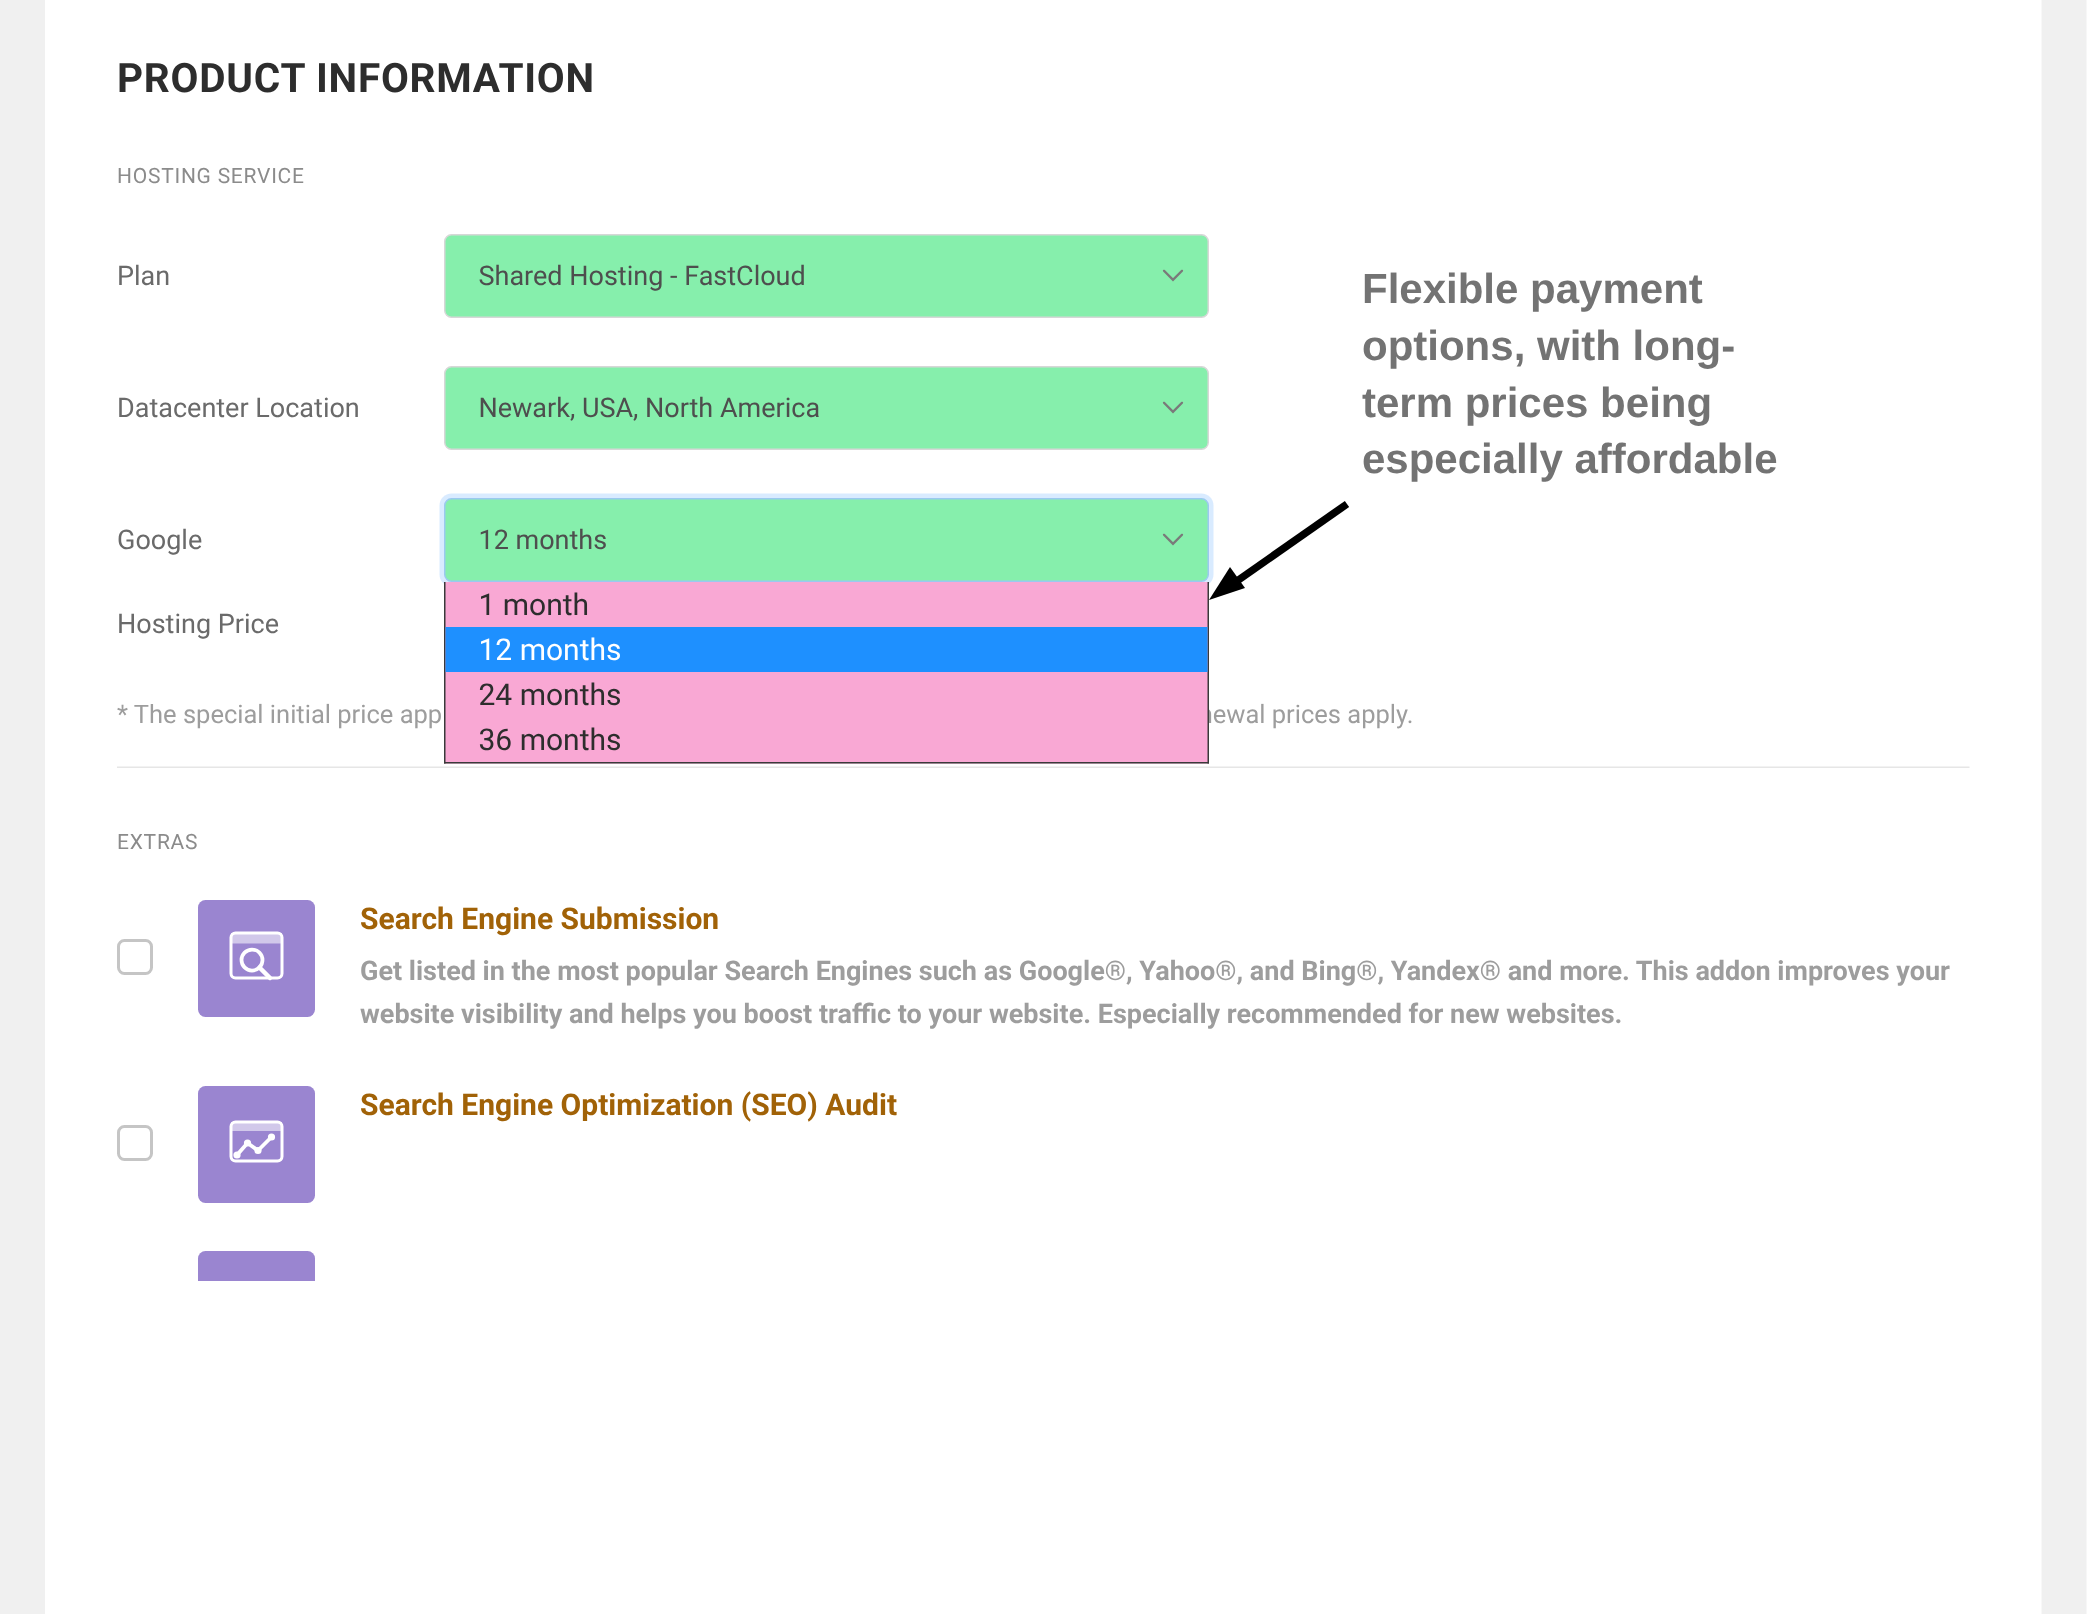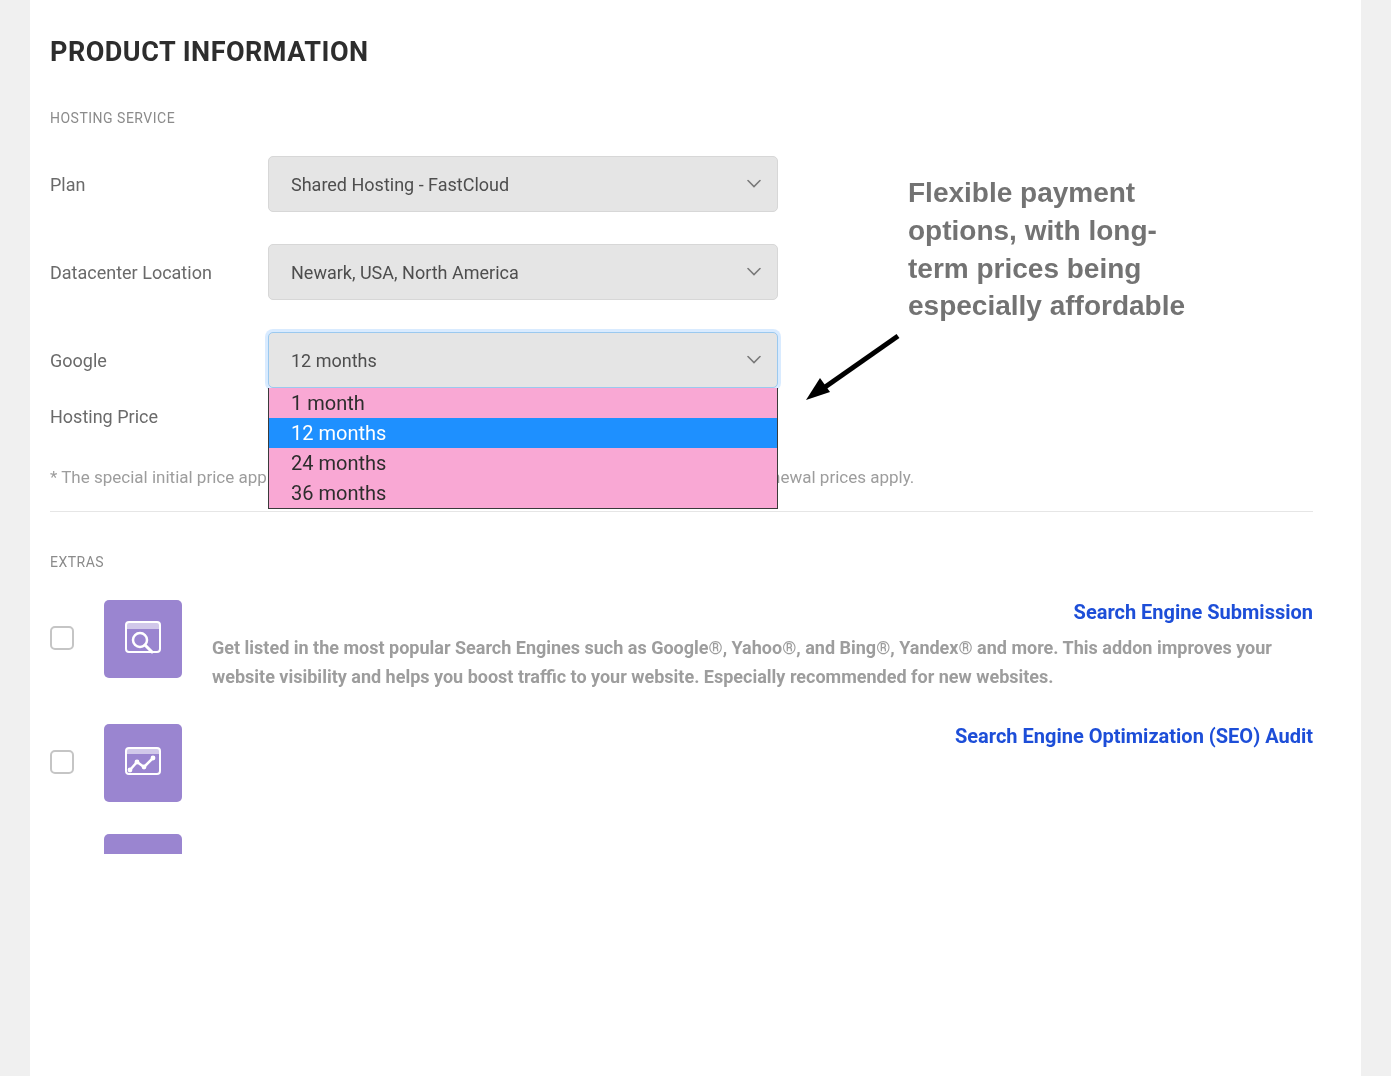--- a/index.html
+++ b/index.html
@@ -8,21 +8,21 @@
     font-family: -apple-system, BlinkMacSystemFont, "Segoe UI", Roboto, Arial, sans-serif;
     padding: 0;
     width: 1391px;
     height: 1076px;
     overflow: hidden;
     position: relative;
   }
   .card {
     background: #ffffff;
     margin: 0 30px 0 30px;
-    padding: 36px 48px 36px 20px;
+    padding: 36px 48px 36px 48px;
     min-height: 1076px;
     position: relative;
   }
   .page-title {
     font-size: 27px;
     font-weight: 700;
     color: #2d2d2d;
     letter-spacing: 0.5px;
     margin-bottom: 42px;
   }
@@ -47,21 +47,21 @@
   }
   .select-wrap {
     position: relative;
     width: 510px;
   }
   .select {
     width: 100%;
     height: 56px;
     border: 1px solid #d7d7d7;
     border-radius: 5px;
-    background: #e5e5e5;
+    background: #86efac;
     padding: 0 40px 0 22px;
     font-size: 18px;
     color: #4e4e4e;
     display: flex;
     align-items: center;
     cursor: pointer;
     position: relative;
   }
   .select.focused {
     box-shadow: 0 0 0 3px rgba(0,120,255,0.15);
@@ -130,23 +130,22 @@
     border-radius: 5px;
     flex-shrink: 0;
     display: flex;
     align-items: center;
     justify-content: center;
   }
   .extra-body { flex: 1; }
   .extra-title {
     font-size: 20px;
     font-weight: 700;
-    color: #1d4ed8;
+    color: #a16207;
     margin-bottom: 10px;
-    text-align: right;
   }
   .extra-desc {
     font-size: 18px;
     color: #9d9d9d;
     line-height: 1.6;
     font-weight: bold;
   }
   
   .annotation-text {
     position: absolute;

